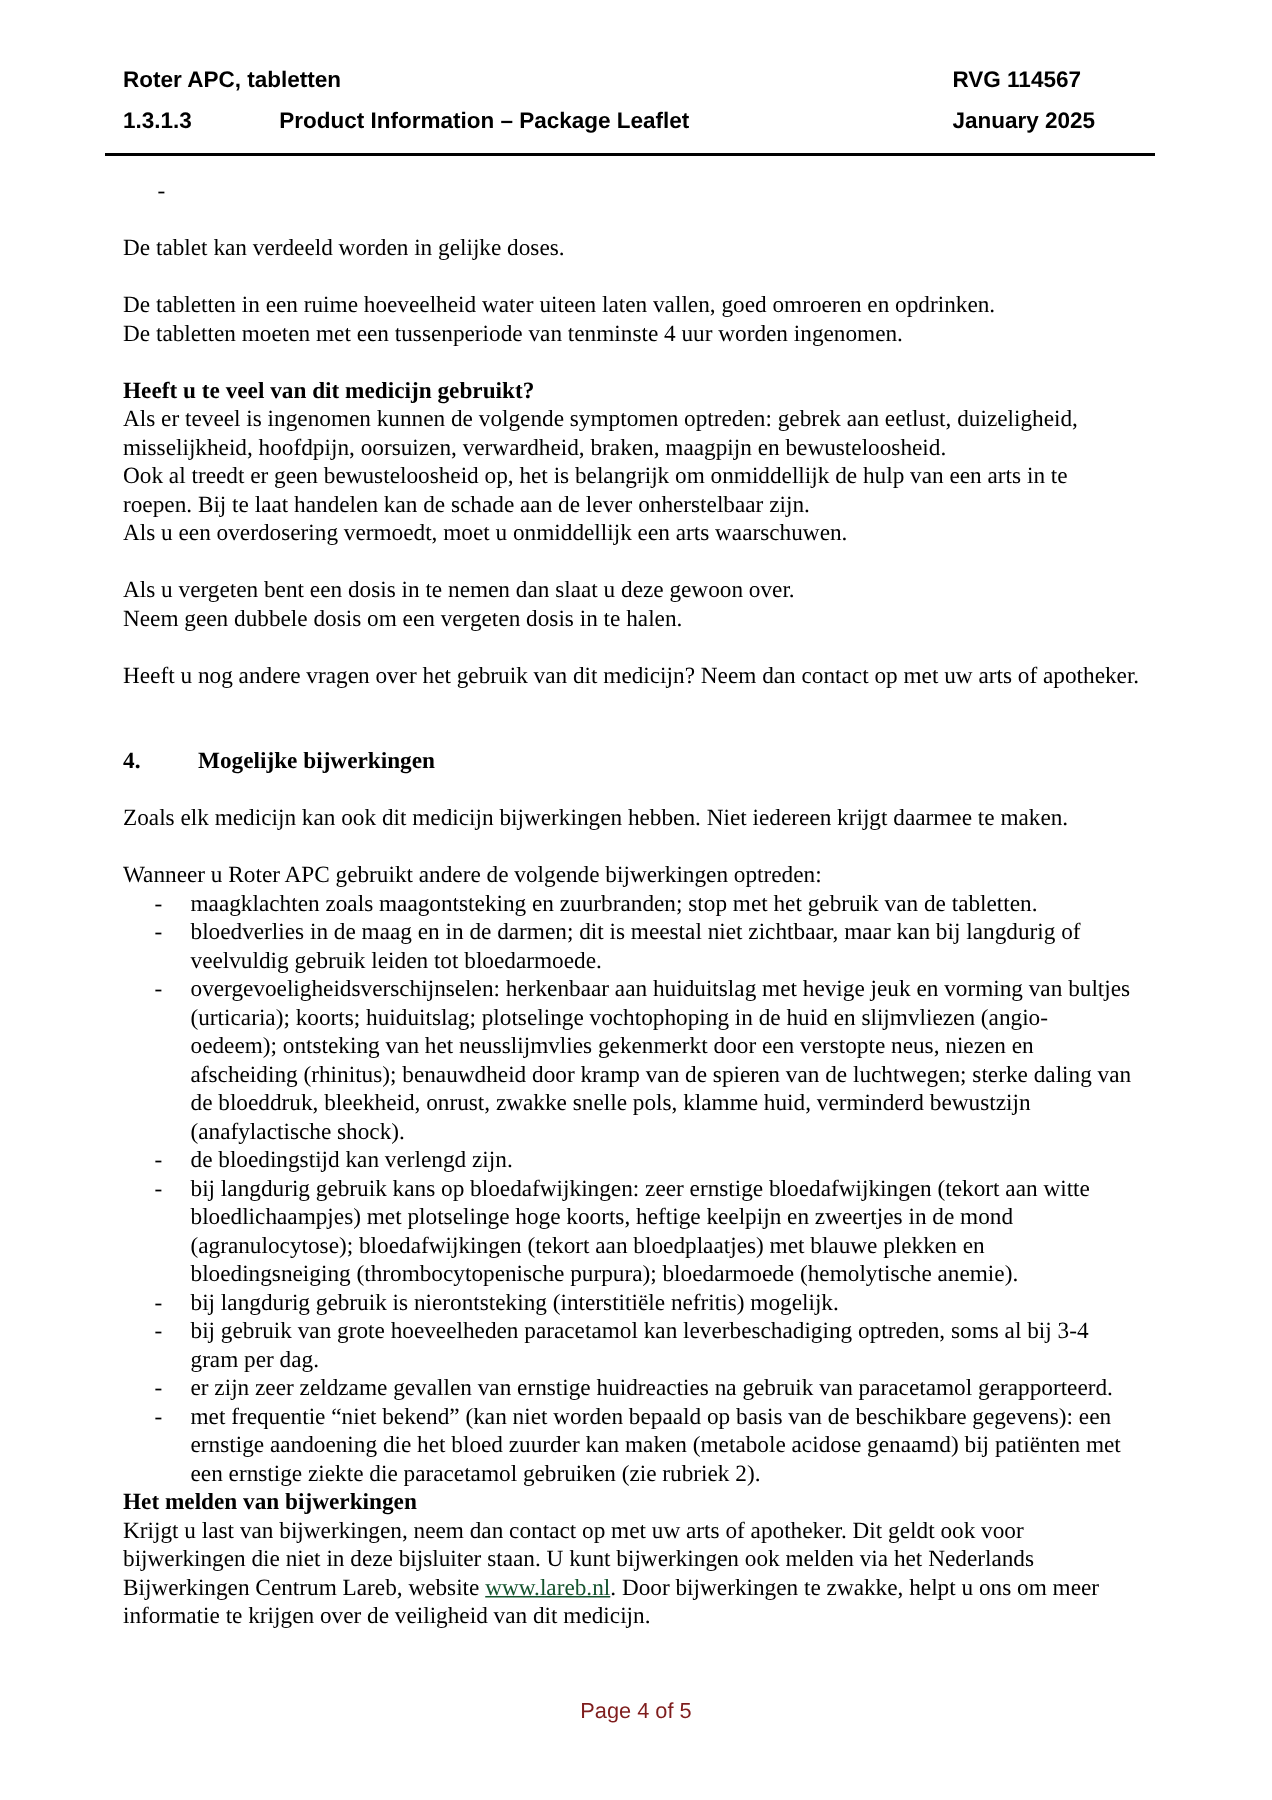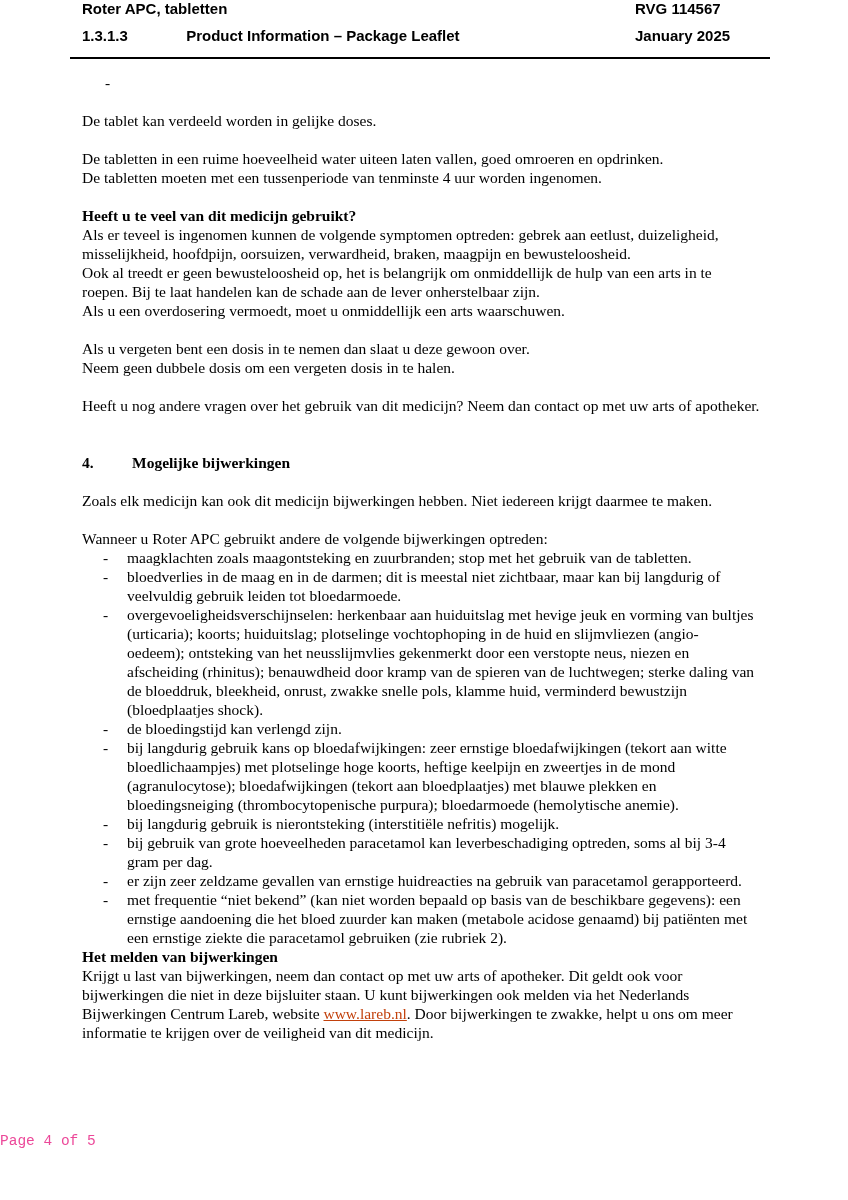--- a/index.html
+++ b/index.html
@@ -11,20 +11,21 @@
     background: #ffffff;
     overflow: hidden;
     font-family: "Liberation Serif", serif;
     color: #000000;
   }
   .content { margin-left: 82px; width: 690px; }
   .doc-header {
     font-family: "Liberation Sans", sans-serif;
     font-weight: bold;
     font-size: 15px;
+    padding-top: 45px;
   }
   .doc-header .hrow { position: relative; height: 27px; line-height: 18px; }
   .doc-header .right { position: absolute; left: 553px; top: 0; }
   .doc-header .docnum { display: inline-block; width: 100px; }
   .header-rule {
     border: none;
     border-top: 2px solid #000000;
     width: 700px;
     margin-left: -12px;
     margin-top: 3px;
@@ -39,24 +40,24 @@
   .li { display: flex; }
   .li-marker { flex: none; width: 24px; margin-left: 21px; }
   .li-body { flex: 1; }
   .link { color: #0000ee; text-decoration: underline; cursor: pointer; }
   em { font-style: italic; }
   .footer {
     position: absolute;
     left: 0;
     top: 1133px;
     width: 100%;
-    text-align: left;
-    font-family: Liberation Mono, monospace;
+    text-align: center;
+    font-family: Liberation Sans, sans-serif;
     font-size: 14.5px;
-    color: #ec4899;
+    color: #7f1d1d;
   }
 </style>
 </head>
 <body>
 
 <div class="page">
 
   <header class="content doc-header">
     <div class="hrow">
       <span>Roter APC, tabletten</span>
@@ -126,21 +127,21 @@
         </div>
       </div>
       <div class="li">
         <span class="li-marker">-</span>
         <div class="li-body">
           <span class="line">overgevoeligheidsverschijnselen: herkenbaar aan huiduitslag met hevige jeuk en vorming van bultjes</span>
           <span class="line">(urticaria); koorts; huiduitslag; plotselinge vochtophoping in de huid en slijmvliezen (angio-</span>
           <span class="line">oedeem); ontsteking van het neusslijmvlies gekenmerkt door een verstopte neus, niezen en</span>
           <span class="line">afscheiding (rhinitus); benauwdheid door kramp van de spieren van de luchtwegen; sterke daling van</span>
           <span class="line">de bloeddruk, bleekheid, onrust, zwakke snelle pols, klamme huid, verminderd bewustzijn</span>
-          <span class="line">(bloedplaatjes shock).</span>
+          <span class="line">(anafylactische shock).</span>
         </div>
       </div>
       <div class="li">
         <span class="li-marker">-</span>
         <div class="li-body">
           <span class="line">de bloedingstijd kan verlengd zijn.</span>
         </div>
       </div>
       <div class="li">
         <span class="li-marker">-</span>
@@ -177,21 +178,21 @@
           <span class="line">ernstige aandoening die het bloed zuurder kan maken (metabole acidose genaamd) bij patiënten met</span>
           <span class="line">een ernstige ziekte die paracetamol gebruiken (zie rubriek 2).</span>
         </div>
       </div>
       <div class="block bold">
         <span class="line">Het melden van bijwerkingen</span>
       </div>
       <div class="block">
         <span class="line">Krijgt u last van bijwerkingen, neem dan contact op met uw arts of apotheker. Dit geldt ook voor</span>
         <span class="line">bijwerkingen die niet in deze bijsluiter staan. U kunt bijwerkingen ook melden via het Nederlands</span>
-        <span class="line"><span>Bijwerkingen Centrum Lareb, website </span><a href="#" class="link" style="color: #c2410c;">www.lareb.nl</a><span>. Door bijwerkingen te zwakke, helpt u ons om meer</span></span>
+        <span class="line"><span>Bijwerkingen Centrum Lareb, website </span><a href="#" class="link" style="color: #14532d;">www.lareb.nl</a><span>. Door bijwerkingen te zwakke, helpt u ons om meer</span></span>
         <span class="line">informatie te krijgen over de veiligheid van dit medicijn.</span>
       </div>
     </main>
 
   <footer class="footer">
     <span>Page 4 of 5</span>
   </footer>
 
 </div>
 

